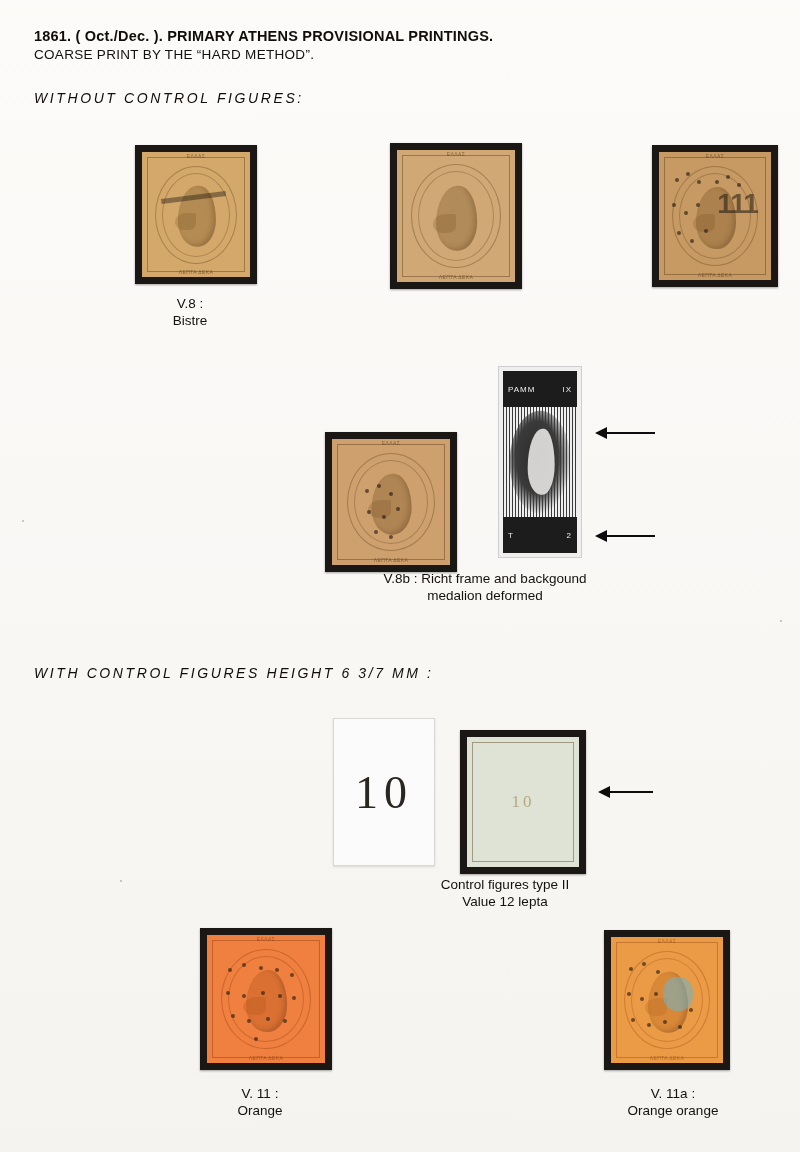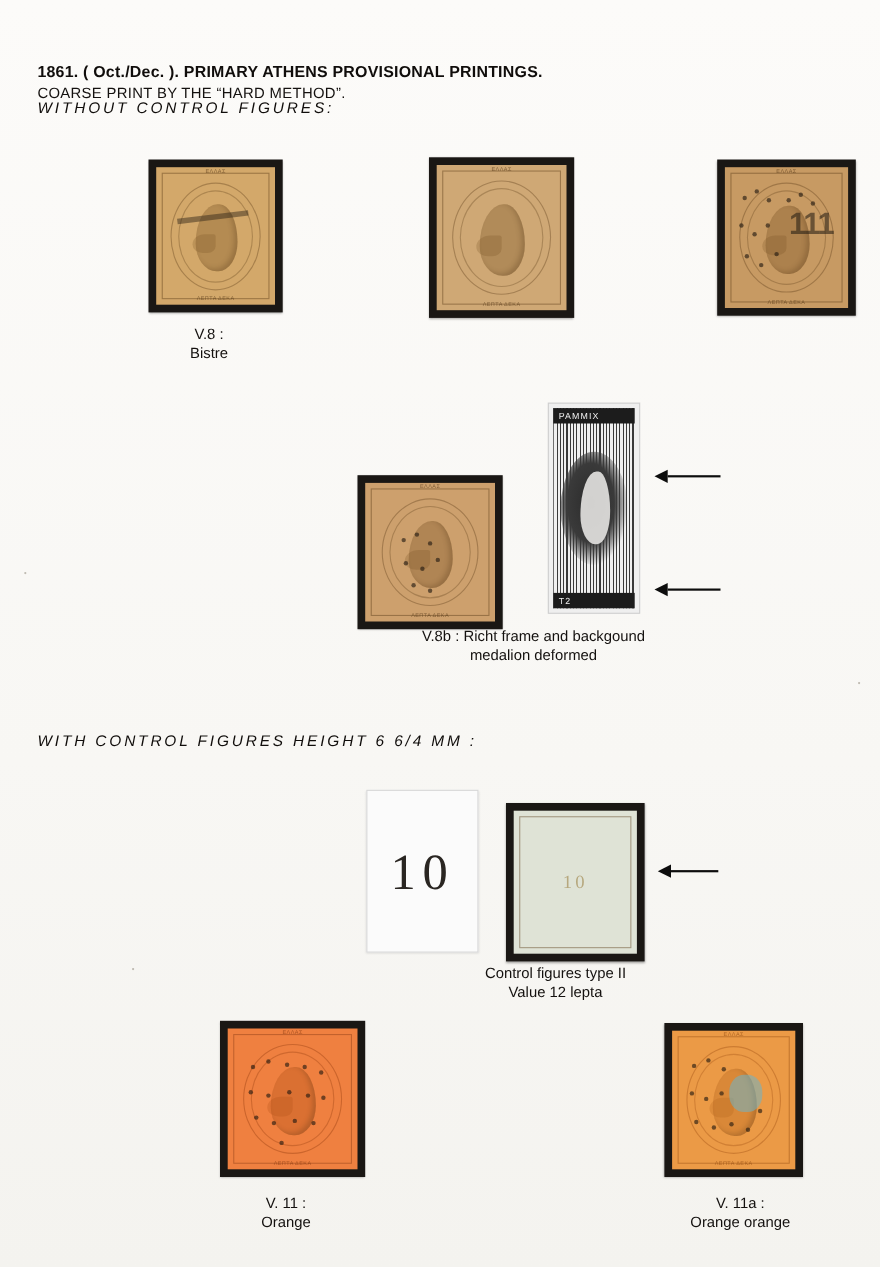--- a/index.html
+++ b/index.html
@@ -26,21 +26,20 @@
     left: 34px;
     top: 28px;
     width: 700px;
   }
   .title-line1 {
     font-size: 14.5px;
     font-weight: bold;
     letter-spacing: 0.2px;
     color: #100d0b;
     white-space: nowrap;
-    margin-top: 30px;
   }
   .title-line2 {
     font-size: 13.5px;
     letter-spacing: 0.3px;
     margin-top: 3px;
     color: #14110f;
   }
   .section-head {
     position: absolute;
     font-size: 14px;
@@ -176,27 +175,28 @@
   .proof .engrave {
     position: absolute;
     inset: 4px;
     background:
       repeating-linear-gradient(90deg, rgba(25,25,25,0.85) 0 1px, rgba(245,245,245,0) 1px 3px);
   }
   .proof .engrave-top,
   .proof .engrave-bottom {
     position: absolute;
     left: 4px; right: 4px;
-    height: 14px;
+    height: 36px;
     background: #1c1c1c;
     color: #f0f0f0;
     font-size: 8px;
     letter-spacing: 1px;
     display: flex;
     align-items: center;
+    justify-content: space-between;
     padding: 0 5px;
     box-sizing: border-box;
   }
   .proof .engrave-top { top: 4px; }
   .proof .engrave-bottom { bottom: 4px; }
   .proof .head-dark {
     position: absolute;
     left: 50%;
     top: 50%;
     width: 74%;
@@ -390,21 +390,21 @@
   <div class="arrow" style="left:595px; top:531px; width:60px;">
     <div class="head"></div>
       <div class="shaft"></div>
   </div>
 
   <div class="caption" style="left:300px; top:570px; width:370px;">
     <div>V.8b : Richt frame and backgound</div>
     <div>medalion deformed</div>
   </div>
 
-  <div class="section-head" id="sec-with">WITH CONTROL FIGURES HEIGHT 6 6/4 MM :</div>
+  <div class="section-head" id="sec-with">WITH CONTROL FIGURES HEIGHT 6 3/7 MM :</div>
 
   <div class="figcard" style="left:333px; top:718px; width:100px; height:146px;">
     <div class="numerals">10</div>
   </div>
 
   <div class="stamp" style="left:460px; top:730px; width:112px; height:130px;">
     <div class="face green-face">
       <div class="inner-frame"></div>
       <div class="faint-num">10</div>
     </div>

